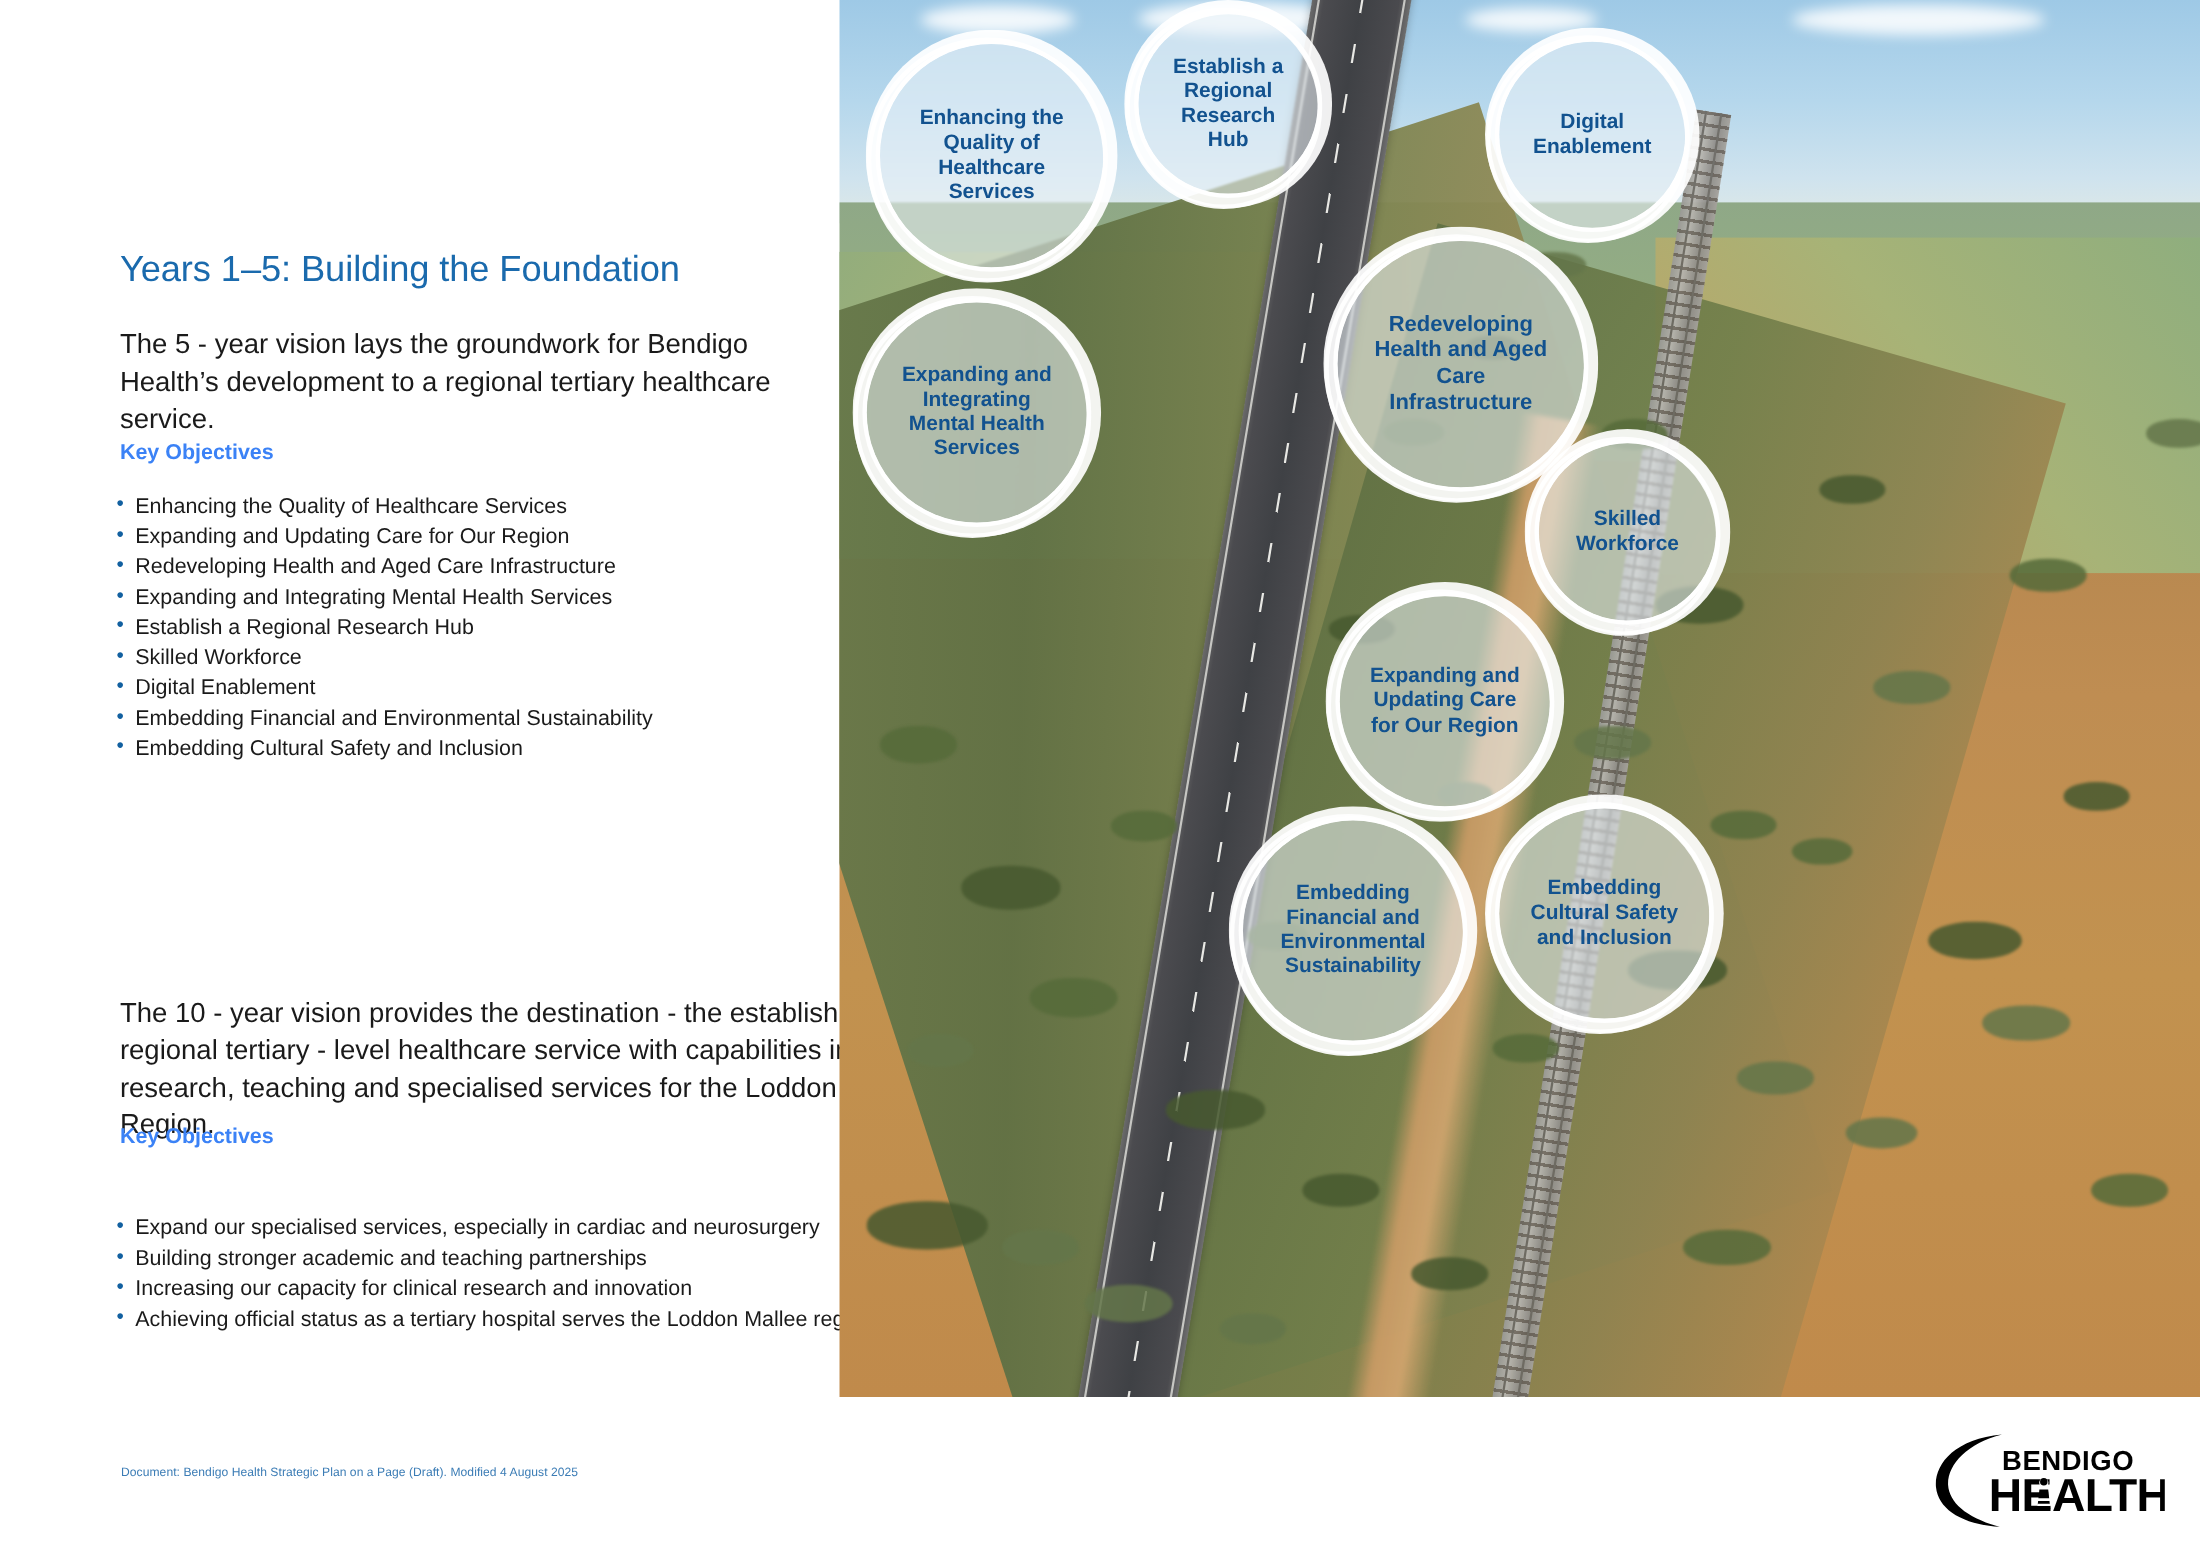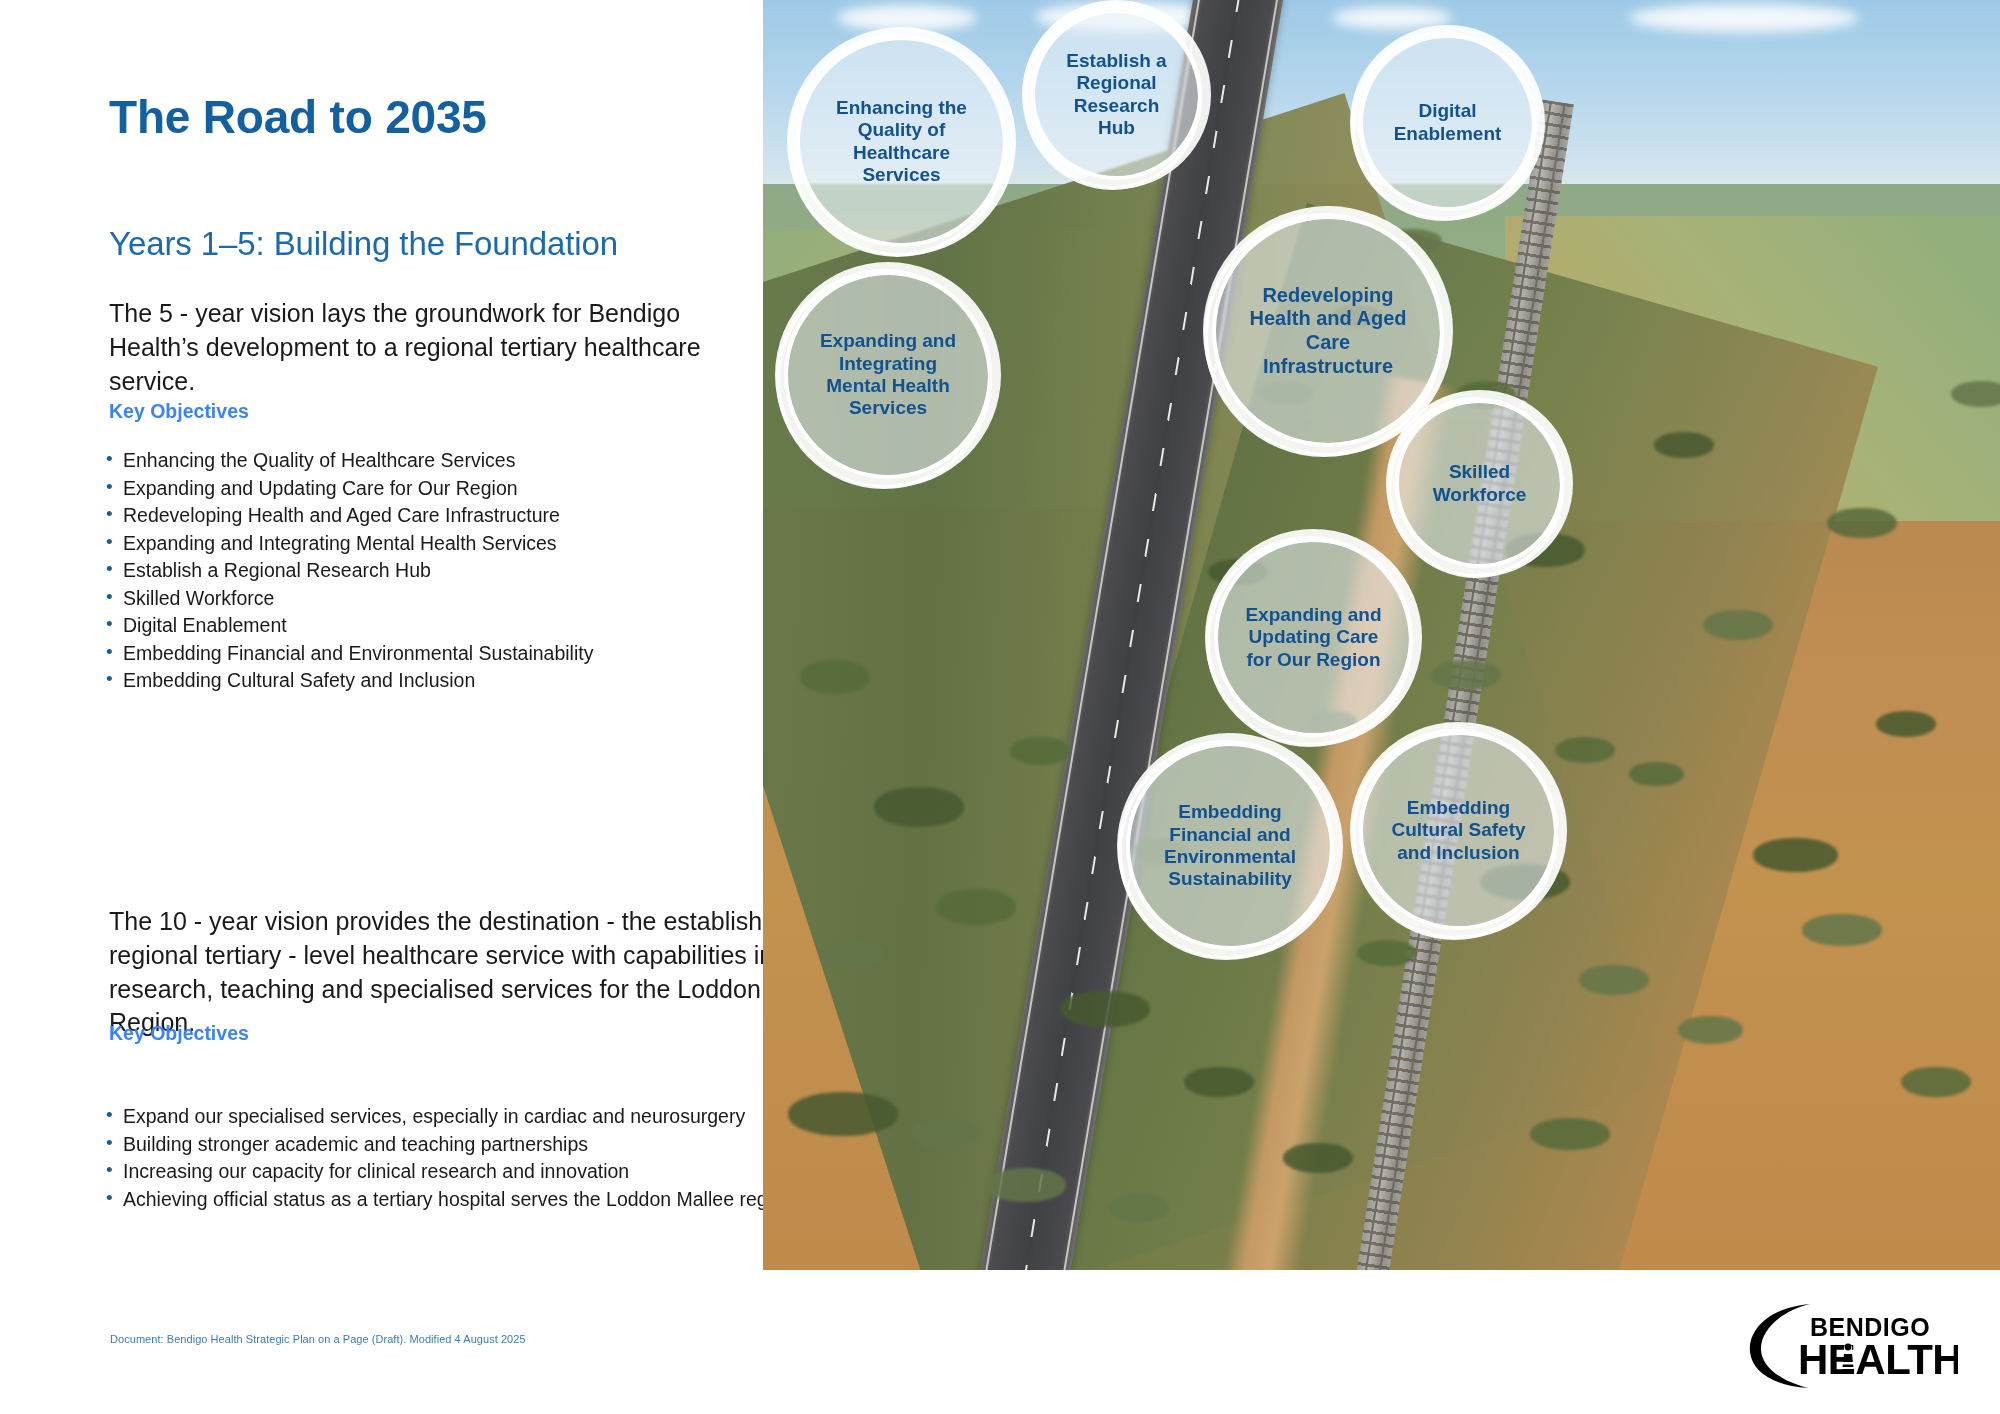--- a/index.html
+++ b/index.html
@@ -145,31 +145,30 @@
   }
   .bubble .btxt{line-height:1.18;padding:0 12%;}
   
   .bubble:after{
     content:"";position:absolute;left:-12px;top:-6px;right:-4px;bottom:-14px;
     border-radius:50%;border:4px solid rgba(255,255,255,.93);
     pointer-events:none;
   }
 
   .logo{
-    position:absolute;right:42px;bottom:22px;width:210px;height:96px;
+    position:absolute;right:32px;bottom:22px;width:210px;height:96px;
   }
 </style>
 </head>
 <body>
 
 <div class="page">
 
   <div class="left">
 
-    <div class="title">The Road to 2035</div>
 
     <div class="h2 h2a">Years 1–5: Building the Foundation</div>
     <div class="para para-a">The 5 - year vision lays the groundwork for Bendigo Health’s development to a regional tertiary healthcare service.</div>
     <div class="keyobj keyobj-a">Key Objectives</div>
     <ul class="bullets bullets-a" id="bullets-1">
         <li>Enhancing the Quality of Healthcare Services</li>
         <li>Expanding and Updating Care for Our Region</li>
         <li>Redeveloping Health and Aged Care Infrastructure</li>
         <li>Expanding and Integrating Mental Health Services</li>
         <li>Establish a Regional Research Hub</li>

